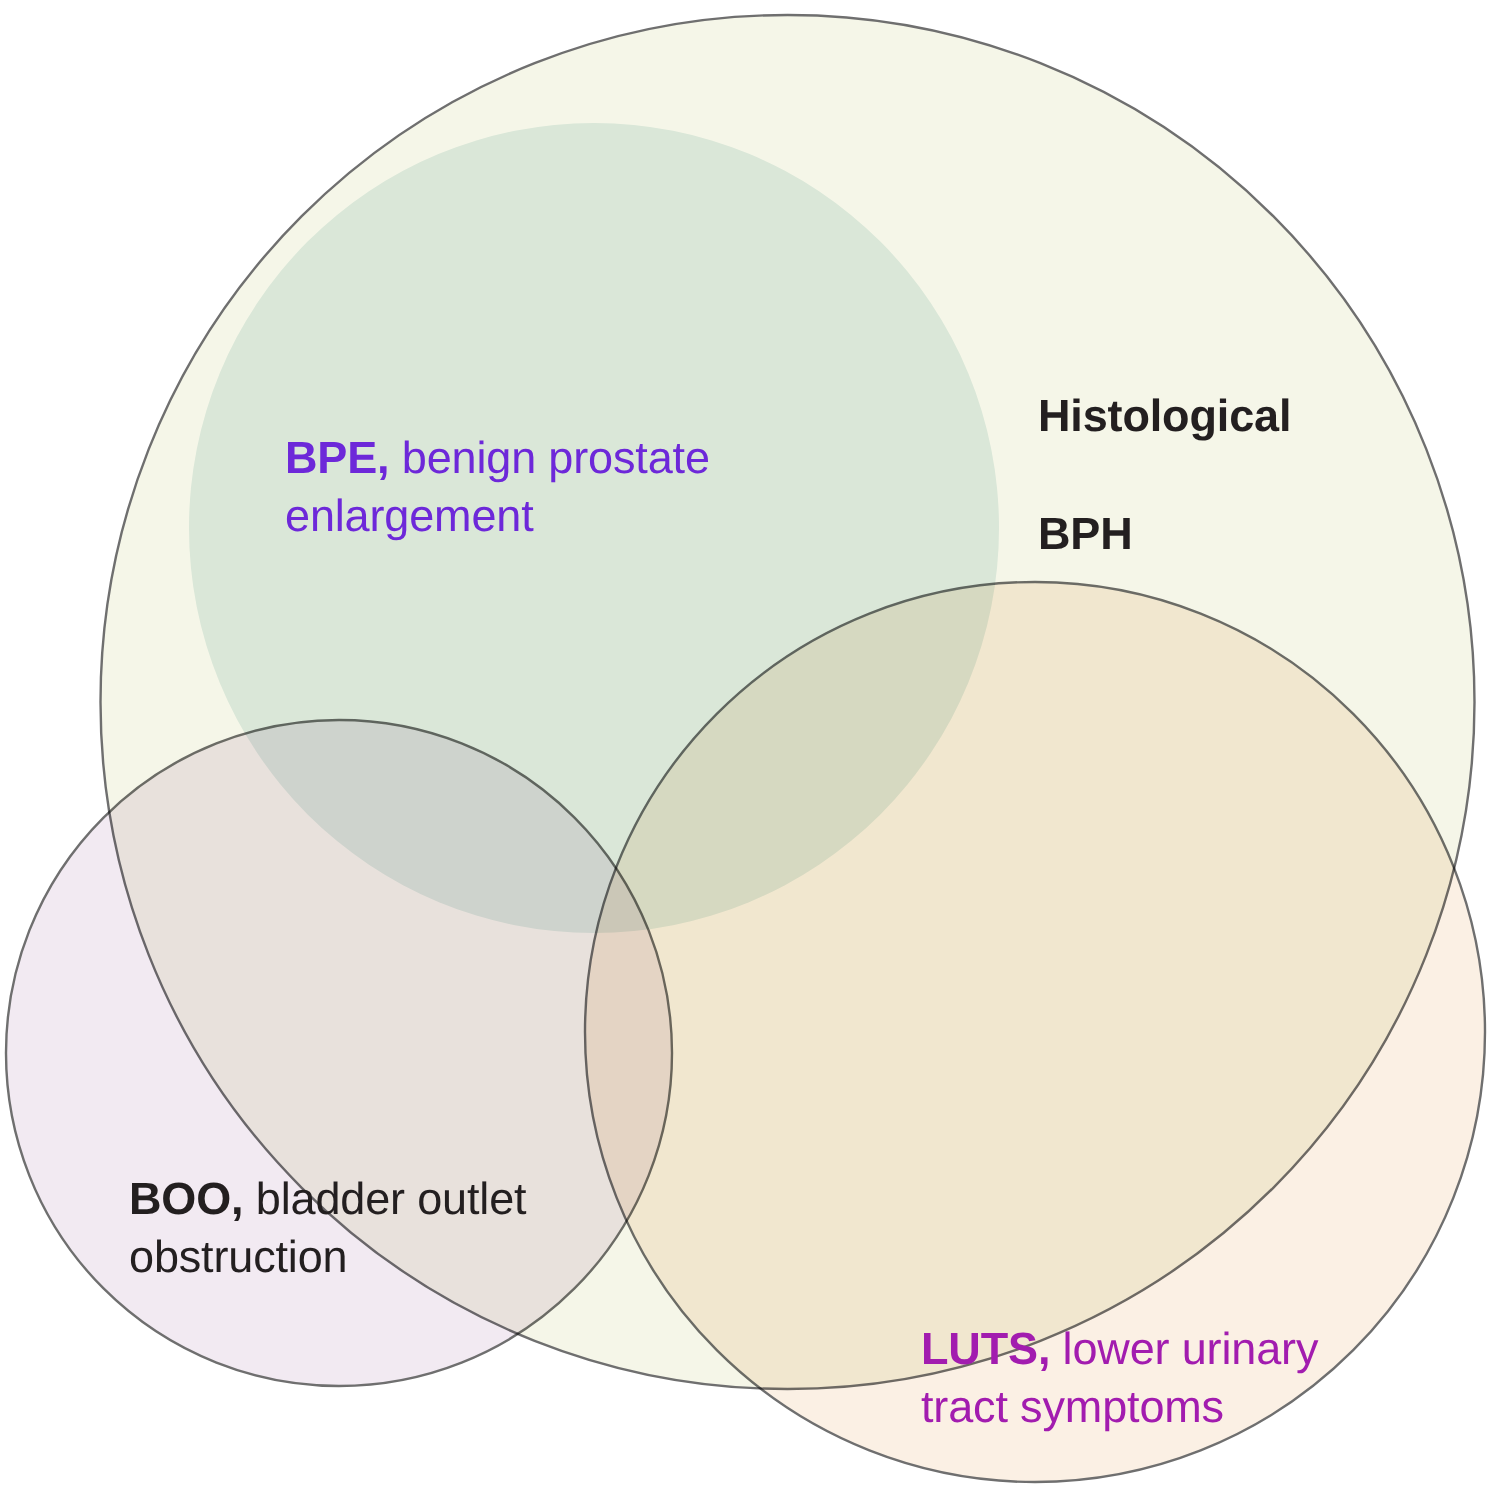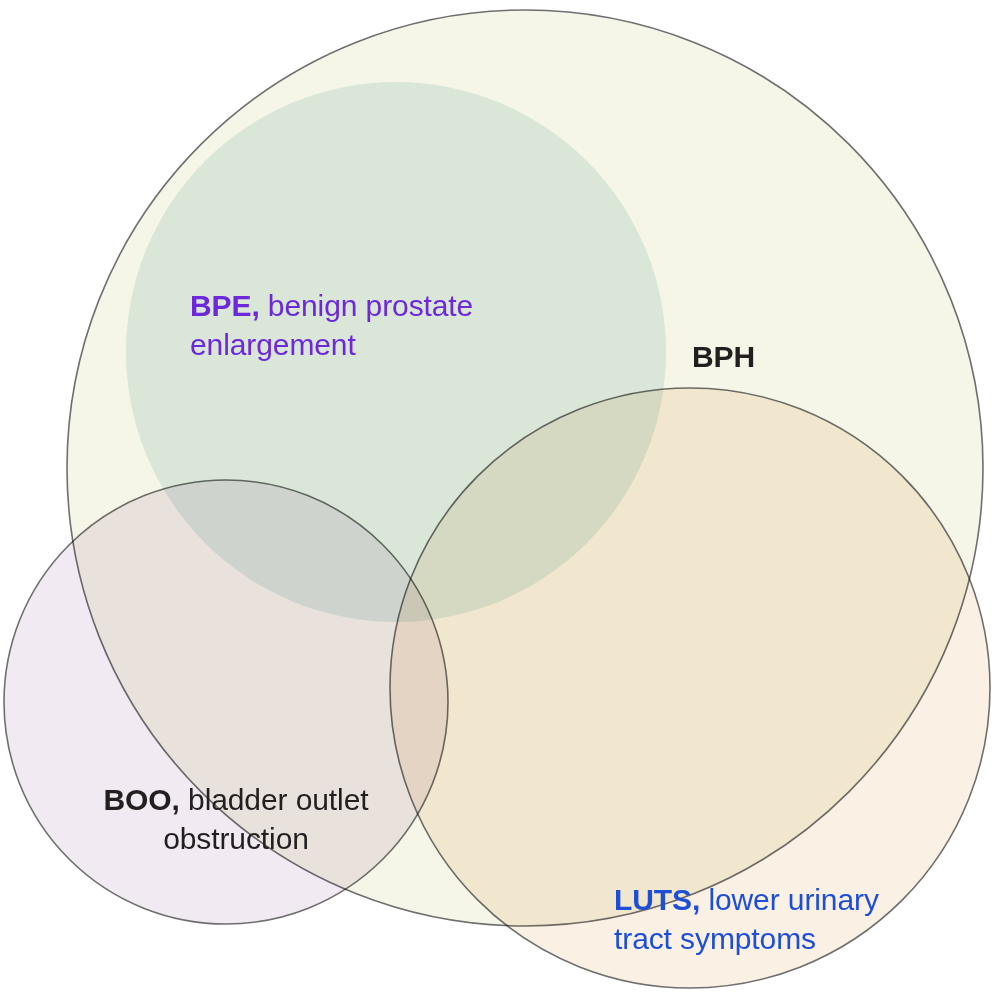--- a/index.html
+++ b/index.html
@@ -76,29 +76,29 @@
   <svg id="venn-svg" viewBox="0 0 998 1002" xmlns="http://www.w3.org/2000/svg">
     <g style="mix-blend-mode:multiply;">
       <circle id="circle-bph" cx="525" cy="468" r="458" fill="#f5f6e8" stroke="#6f6f6f" stroke-width="1.6" style="mix-blend-mode:multiply;"></circle>
       <circle id="circle-luts" cx="690" cy="688" r="300" fill="#fbf0e4" stroke="#6f6f6f" stroke-width="1.6" style="mix-blend-mode:multiply;"></circle>
       <circle id="circle-boo" cx="226" cy="702" r="222" fill="#f2eaf2" stroke="#6f6f6f" stroke-width="1.6" style="mix-blend-mode:multiply;"></circle>
       <circle id="circle-bpe" cx="396" cy="352" r="270" fill="#e3f0ee" stroke="none" style="mix-blend-mode:multiply;"></circle>
     </g>
   </svg>
 
   <div class="venn-label" id="label-bph" style="color: rgb(35, 31, 32);">
-    <br>
+    <span class="abbr">Histological</span><br>
     <span class="abbr">BPH</span>
   </div>
 
   <div class="venn-label" id="label-bpe" style="color: #6d28d9;">
     <span class="abbr">BPE,</span><span class="expansion"> benign prostate enlargement</span>
   </div>
 
-  <div class="venn-label" id="label-boo" style="color: rgb(35, 31, 32); text-align: center;">
+  <div class="venn-label" id="label-boo" style="color: rgb(35, 31, 32);">
     <span class="abbr">BOO,</span><span class="expansion"> bladder outlet obstruction</span>
   </div>
 
-  <div class="venn-label" id="label-luts" style="color: #1d4ed8;">
+  <div class="venn-label" id="label-luts" style="color: #a21caf;">
     <span class="abbr">LUTS,</span><span class="expansion"> lower urinary tract symptoms</span>
   </div>
 
 </div>
 
 </body></html>

